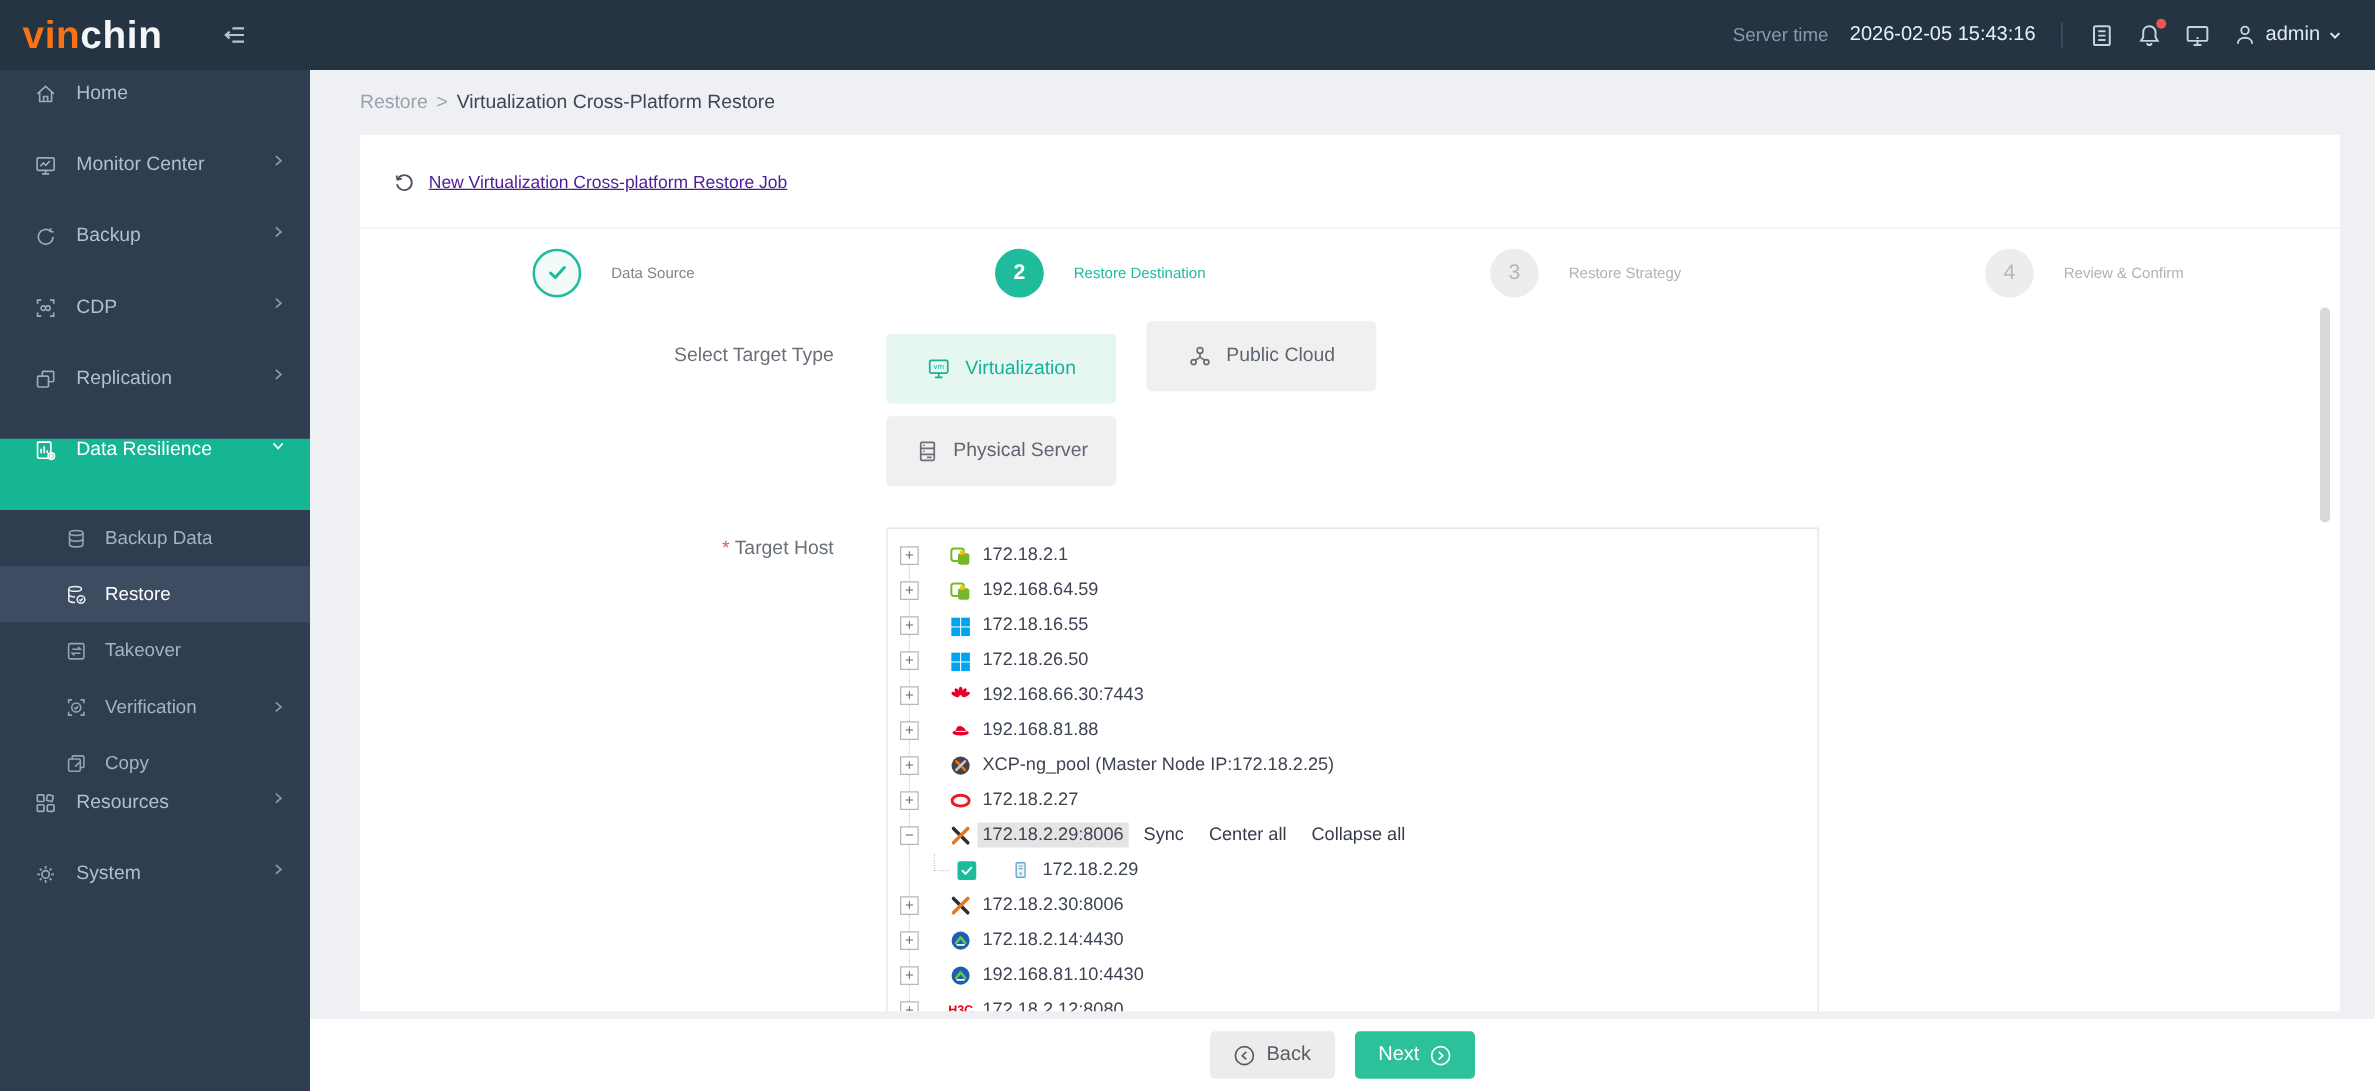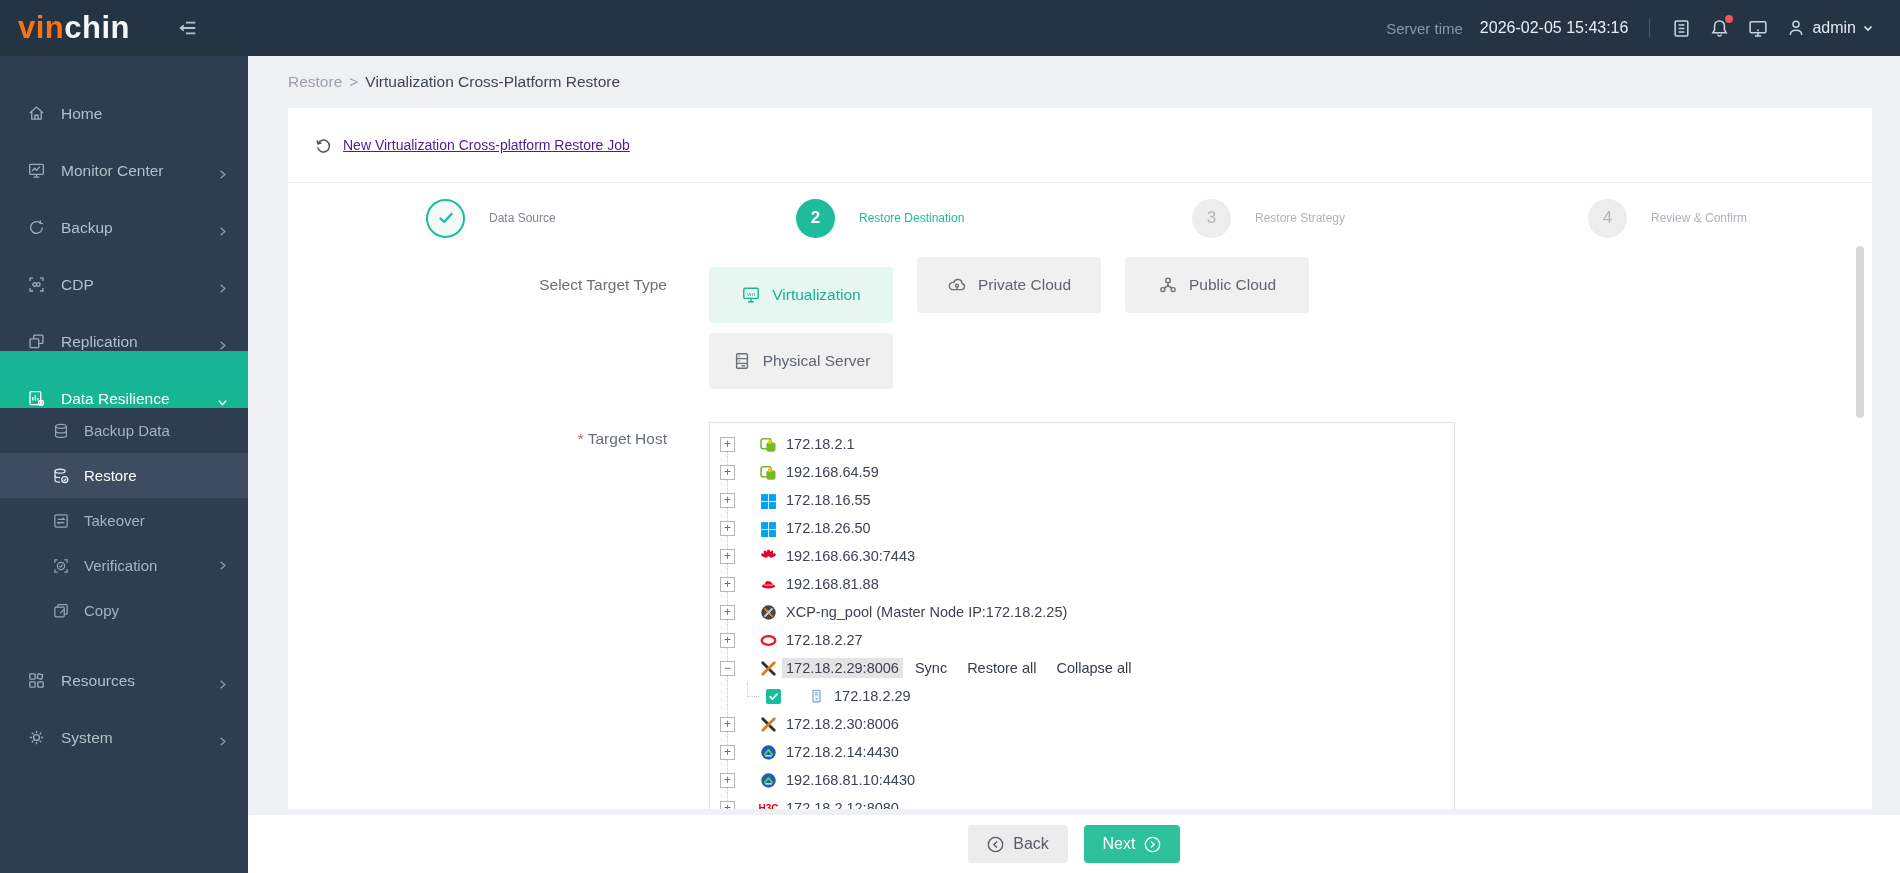--- a/index.html
+++ b/index.html
@@ -19,21 +19,21 @@
   .tb-icon { color:#c9d2de; display:flex; align-items:center; position:relative; cursor:pointer; }
   .bell-dot { position:absolute; top:-3px; right:-3px; width:8px; height:8px; border-radius:50%; background:#f05555; }
   .admin-wrap { display:flex; align-items:center; gap:6px; cursor:pointer; color:#e3e9f2; font-size:16px; }
 
   
   .body-row { display:flex; height:817px; }
   .sidebar { width:248px; background:#2e3d4f; flex:none; padding-top:10px; }
   .content { flex:1; display:flex; flex-direction:column; background:#eef0f3; min-width:0; }
 
   
-  .menu-item { height:57px; display:flex; align-items:flex-end; padding-left:27px; color:#b4bfcb; font-size:15.5px; cursor:pointer; position:relative; }
+  .menu-item { height:57px; display:flex; align-items:flex-start; padding-left:27px; color:#b4bfcb; font-size:15.5px; cursor:pointer; position:relative; }
   .menu-item .mi-icon { width:20px; display:flex; margin-right:14px; color:#9fabb9; }
   .menu-item .chev { position:absolute; right:20px; color:#8d99a8; display:flex; }
   .menu-item.active { background:#16b593; color:#fff; }
   .menu-item.active .mi-icon, .menu-item.active .chev { color:#fff; }
   .submenu-item { height:45px; display:flex; align-items:center; padding-left:52px; color:#a8b3c0; font-size:15px; cursor:pointer; position:relative; }
   .submenu-item .mi-icon { width:19px; display:flex; margin-right:13px; color:#97a3b2; }
   .submenu-item .chev { position:absolute; right:20px; color:#8d99a8; display:flex; }
   .submenu-item.current { background:#3d4c60; color:#fff; }
   .submenu-item.current .mi-icon { color:#e8edf3; }
 
@@ -375,30 +375,20 @@
                     <rect x="2.8" y="3.2" width="14.4" height="10.2" rx="1.2"></rect>
                     <text x="10" y="10.6" font-size="6.2" text-anchor="middle" fill="currentColor" stroke="none" font-family="Liberation Sans, sans-serif">vm</text>
                     <path d="M7 16.8 h6 M10 13.4 v3.4"></path>
                   </svg>
               </span>
               <span>Virtualization</span>
             </div>
             <div class="type-btn">
               <span class="ty-icon">
                 <svg width="20" height="20" viewBox="0 0 20 20" fill="none" stroke="currentColor" stroke-width="1.4">
-                    <path d="M6 14.6 a3.6 3.6 0 1 1 .7-7.1 a4.3 4.3 0 0 1 8.4 1 a3.1 3.1 0 0 1 -.5 6.1 z"></path>
-                    <circle cx="10" cy="10.6" r="1.5"></circle>
-                    <path d="M10 12.1 v2.5"></path>
-                  </svg>
-              </span>
-              <span>Private Cloud</span>
-            </div>
-            <div class="type-btn">
-              <span class="ty-icon">
-                <svg width="20" height="20" viewBox="0 0 20 20" fill="none" stroke="currentColor" stroke-width="1.4">
                     <circle cx="10" cy="5.4" r="2.3"></circle>
                     <circle cx="4.9" cy="14.6" r="2"></circle>
                     <circle cx="15.1" cy="14.6" r="2"></circle>
                     <path d="M10 7.7 v3 M10 10.7 L6.2 13.2 M10 10.7 L13.8 13.2"></path>
                   </svg>
               </span>
               <span>Public Cloud</span>
             </div>
           </div>
         </div>
@@ -531,21 +521,21 @@
               <span class="expander">−</span>
               <span class="ticon">
                   <svg width="17" height="17" viewBox="0 0 16 16">
                     <path d="M2.6 2.6 L13.4 13.4" stroke="#2d2d33" stroke-width="2.6" stroke-linecap="round"></path>
                     <path d="M13.4 2.6 L2.6 13.4" stroke="#e87817" stroke-width="2.6" stroke-linecap="round"></path>
                   </svg>
                 </span>
               <span class="tlabel selected">172.18.2.29:8006</span>
               <span class="tree-actions">
                 <span>Sync</span>
-                <span>Restore all</span>
+                <span>Center all</span>
                 <span>Collapse all</span>
               </span>
             </div>
 
             <div class="trow child-row">
               <span class="connector"></span>
               <span class="checkbox">
                 <svg width="11" height="11" viewBox="0 0 12 12" fill="none" stroke="#fff" stroke-width="1.8" stroke-linecap="round" stroke-linejoin="round">
                     <path d="M2.2 6.2 L4.8 8.8 L9.8 3.4"></path>
                   </svg>

